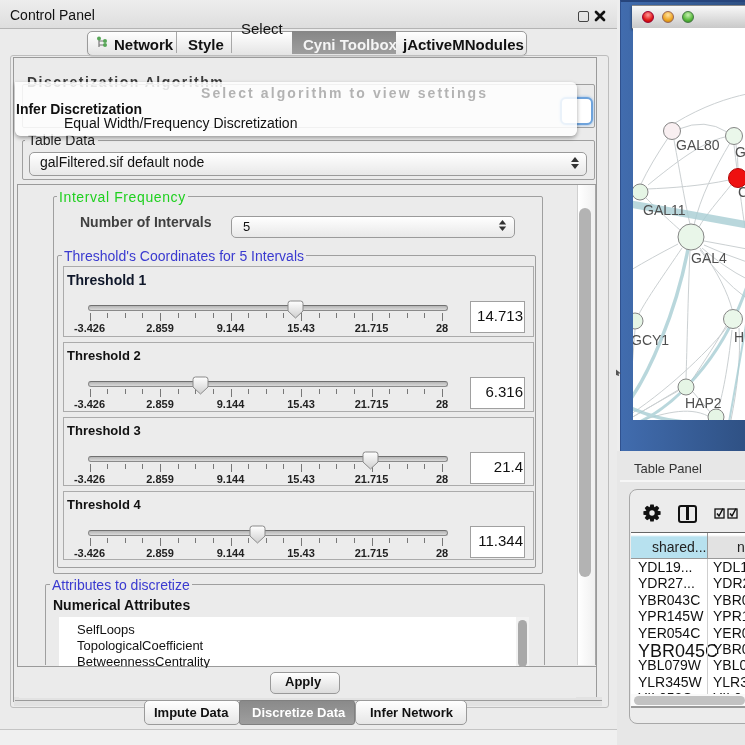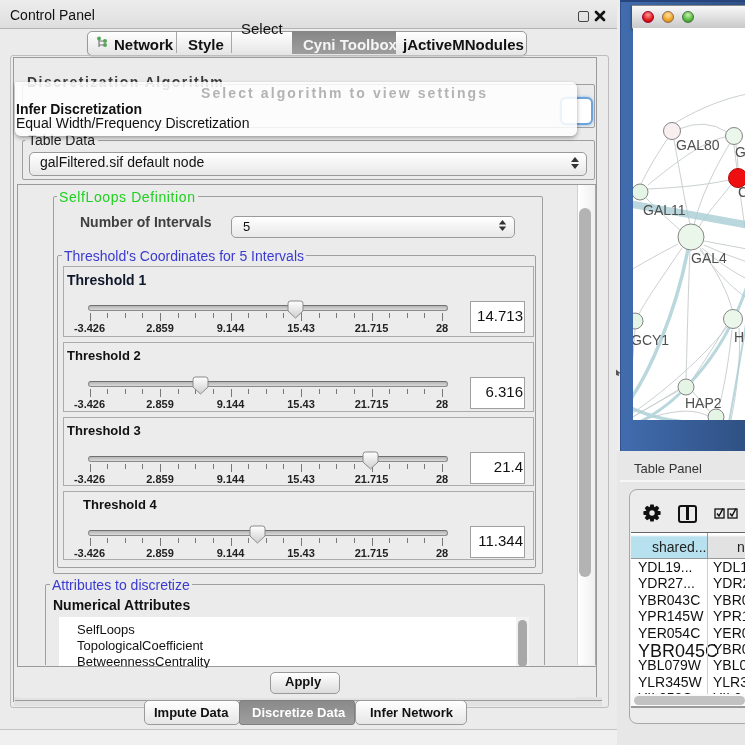--- a/index.html
+++ b/index.html
@@ -52,34 +52,34 @@
 
 <div class="lbl" id="dalabel" style="left:27px;top:74px;font-size:14px;font-weight:bold;letter-spacing:1.5px;color:#3c3c3c;text-align:center;">Discretization Algorithm</div>
 <div class="abs" style="left:22px;top:84px;width:571px;height:42px;border:1px solid #9f9f9f;border-radius:2px;"></div>
 
 <div class="abs" style="left:560px;top:97px;width:29px;height:24px;background:#fff;border:2px solid #6ea3dc;border-radius:6px;box-shadow:0 0 3px #7fb0e4;"></div>
 
 <div class="abs" style="left:15px;top:82px;width:562px;height:54px;background:rgba(255,255,255,0.86);
      border-radius:0 6px 6px 6px;box-shadow:0 2px 4px rgba(0,0,0,0.35);z-index:30;"></div>
 <div class="abs" style="left:201px;top:85px;font-size:14px;font-weight:bold;letter-spacing:2.1px;color:#b3b3b3;z-index:31;">Select algorithm to view settings</div>
 <div class="abs" style="left:16px;top:101px;font-size:14px;font-weight:bold;color:#111;z-index:31;">Infer Discretization</div>
-<div class="abs" style="left:16px;top:115px;font-size:14px;color:#111;z-index:31;">Equal Width/Frequency Discretization</div>
+<div class="abs" style="left:16px;top:115px;font-size:14px;color:#111;z-index:31;padding-left:48px;">Equal Width/Frequency Discretization</div>
 
 <div class="abs" style="left:22px;top:140px;width:571px;height:38px;border:1px solid #9f9f9f;border-radius:2px;"></div>
 <div class="abs" style="left:25px;top:132px;background:#ebebeb;padding:0 3px;font-size:14px;color:#222;">Table Data</div>
 <div class="abs" style="left:29px;top:152px;width:556px;height:22px;background:linear-gradient(#ffffff,#e8e8e8);
      border:1px solid #9a9a9a;border-radius:5px;"></div>
 <div class="abs" style="left:40px;top:154px;font-size:14px;color:#111;">galFiltered.sif default node</div>
 <svg class="abs" style="left:569px;top:156px;" width="12" height="14" viewBox="0 0 12 14">
   <path d="M6 1 L10 6 L2 6 Z" fill="#333"></path>
     <path d="M6 13 L10 8 L2 8 Z" fill="#333"></path>
 </svg>
 
 <div class="abs" style="left:53px;top:196px;width:488px;height:376px;border:1px solid #9f9f9f;border-radius:2px;"></div>
-<div class="abs" style="left:57px;top:189px;background:#ebebeb;padding:0 2px;font-size:14px;letter-spacing:0.6px;color:#1fd01f;">SelfLoops Definition</div>
+<div class="abs" style="left:57px;top:189px;background:#ebebeb;padding:0 2px;font-size:14px;letter-spacing:0.6px;color:#1fd01f;">Interval Frequency</div>
 
 <div class="abs" style="left:80px;top:214px;font-size:14px;font-weight:bold;color:#404040;">Number of Intervals</div>
 <div class="abs" style="left:231px;top:216px;width:282px;height:20px;background:linear-gradient(#ffffff,#e8e8e8);
      border:1px solid #9a9a9a;border-radius:5px;"></div>
 <div class="abs" style="left:243px;top:219px;font-size:13px;color:#111;">5</div>
 <svg class="abs" style="left:497px;top:219px;" width="11" height="13" viewBox="0 0 12 14">
   <path d="M6 1 L10 6 L2 6 Z" fill="#333"></path>
     <path d="M6 13 L10 8 L2 8 Z" fill="#333"></path>
 </svg>
 
@@ -204,21 +204,21 @@
      <defs>
         <linearGradient id="g3" x1="0" y1="0" x2="0" y2="1">
        <stop offset="0" stop-color="#ffffff"></stop>
           <stop offset="1" stop-color="#cfcfcf"></stop>
         </linearGradient>
       </defs>
    </svg>
     <div class="abs" style="left:470px;top:452px;width:53px;height:30px;background:#fff;border:1px solid #a0a0a0;"></div>
     <div class="abs" style="left:470px;top:458px;width:53px;text-align:right;font-size:15px;color:#111;">21.4</div>
     <div class="abs" style="left:63px;top:491px;width:469px;height:67px;border:1px solid #ababab;background:#ececec;"></div>
-    <div class="abs" style="left:67px;top:497px;font-size:13px;font-weight:bold;color:#111;margin-left:16px;">Threshold 4</div>
+    <div class="abs" style="left:67px;top:497px;font-size:13px;font-weight:bold;color:#111;">Threshold 4</div>
     <div class="abs" style="left:88px;top:530px;width:358px;height:4px;background:linear-gradient(#b5b5b5,#dadada);border:1px solid #8a8a8a;border-top-color:#707070;border-radius:3px;"></div>
     <div class="abs" style="left:89.5px;top:538px;width:1px;height:8px;background:#777;"></div>
     <div class="abs" style="left:107.1px;top:538px;width:1px;height:5px;background:#777;"></div>
     <div class="abs" style="left:124.8px;top:538px;width:1px;height:5px;background:#777;"></div>
     <div class="abs" style="left:142.4px;top:538px;width:1px;height:5px;background:#777;"></div>
     <div class="abs" style="left:160.0px;top:538px;width:1px;height:8px;background:#777;"></div>
     <div class="abs" style="left:177.6px;top:538px;width:1px;height:5px;background:#777;"></div>
     <div class="abs" style="left:195.3px;top:538px;width:1px;height:5px;background:#777;"></div>
     <div class="abs" style="left:212.9px;top:538px;width:1px;height:5px;background:#777;"></div>
     <div class="abs" style="left:230.5px;top:538px;width:1px;height:8px;background:#777;"></div>

